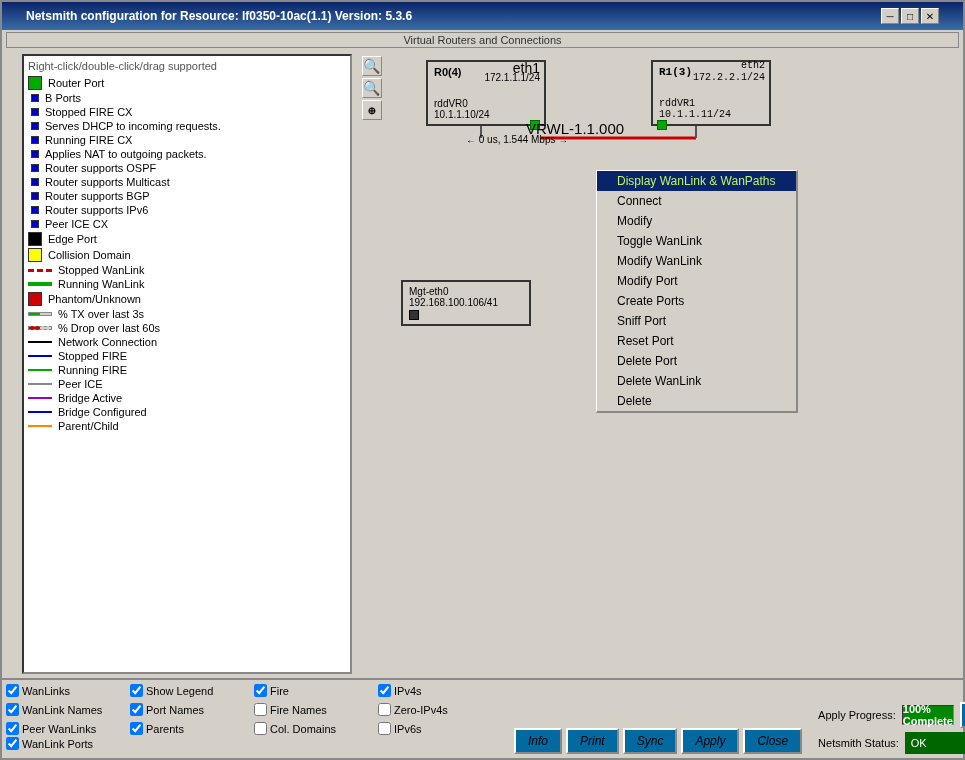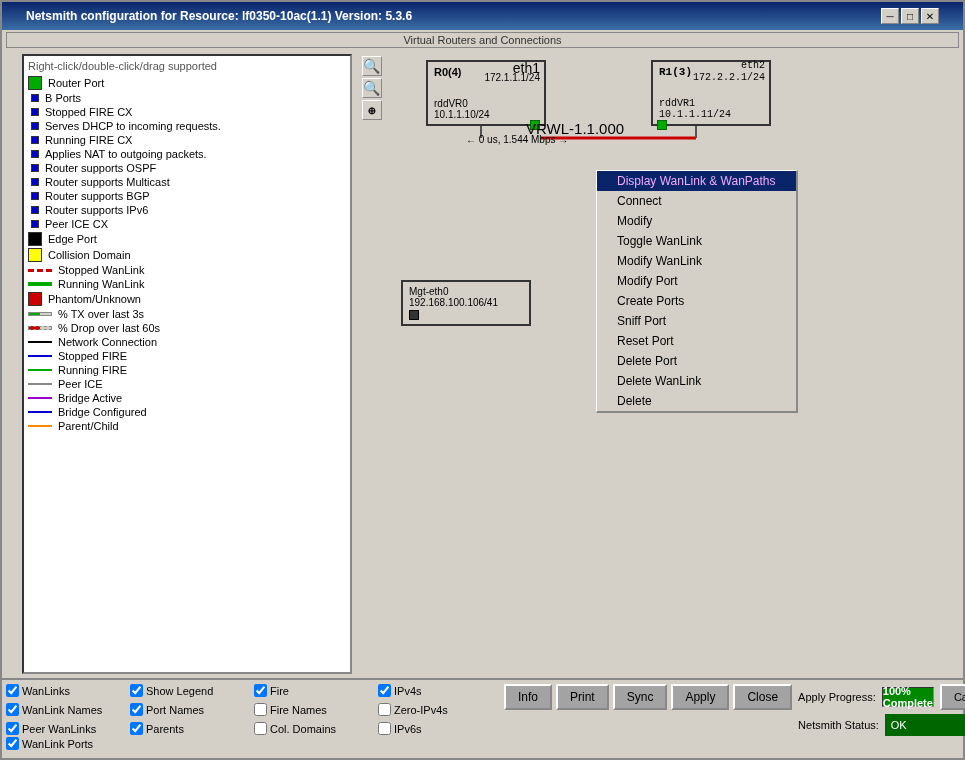--- a/index.html
+++ b/index.html
@@ -133,21 +133,21 @@
       min-width: 200px;
     }
     .context-menu-item {
       padding: 3px 20px;
       cursor: pointer;
       font-size: 12px;
       color: #000;
     }
     .context-menu-item:hover, .context-menu-item.highlighted {
       background: #0a246a;
-      color: #f0abfc;
+      color: #bef264;
     }
     .mgt-box {
       position: absolute;
       background: #d4d0c8;
       border: 2px solid #333;
       padding: 4px 6px;
       font-size: 11px;
     }
     .bottom-bar {
       background: #d4d0c8;
@@ -176,28 +176,29 @@
       display: flex;
       align-items: center;
       gap: 3px;
       font-size: 11px;
       min-width: 120px;
     }
     .checkbox-item input[type="checkbox"] {
       margin: 0;
     }
     .action-btn {
-      background: #a3a3a3;
+      background: #0369a1;
       border: 2px solid #888;
       border-top: 2px solid #fff;
       border-left: 2px solid #fff;
       padding: 3px 12px;
       font-size: 12px;
       cursor: pointer;
       height: 26px;
+      font-style: italic;
     }
     .progress-row {
       display: flex;
       align-items: center;
       gap: 6px;
     }
     .progress-label {
       font-size: 11px;
       white-space: nowrap;
     }
@@ -430,21 +431,21 @@
           <div class="context-menu-item">Sniff Port</div>
           <div class="context-menu-item">Reset Port</div>
           <div class="context-menu-item">Delete Port</div>
           <div class="context-menu-item">Delete WanLink</div>
           <div class="context-menu-item">Delete</div>
         </div>
     </div>
   </div>
 
   <div class="bottom-bar">
-    <div style="display:flex;align-items:flex-start;gap:6px;">
+    <div style="display:flex;align-items:flex-end;gap:16px;">
 
       <div style="display:flex;flex-direction:column;gap:2px;">
         <div class="bottom-row1" id="cb-row1">
             <label class="checkbox-item">
               <input type="checkbox" checked="" style="">
               <span>WanLinks</span>
             </label>
             <label class="checkbox-item">
               <input type="checkbox" checked="" style="">
               <span>Show Legend</span>

